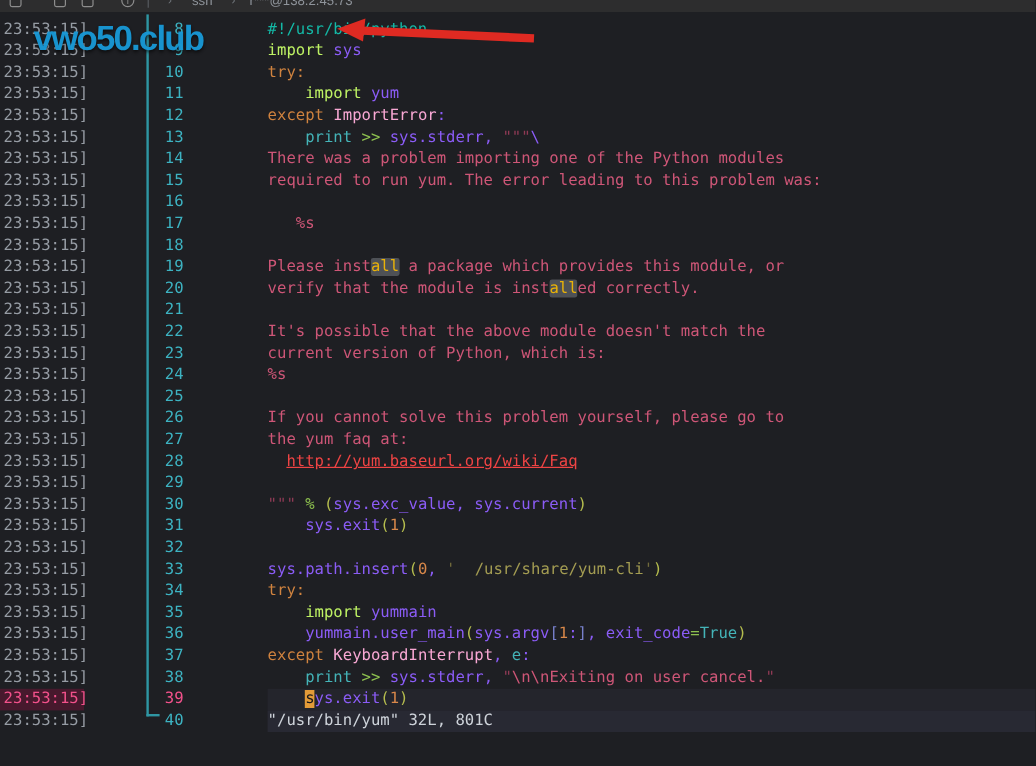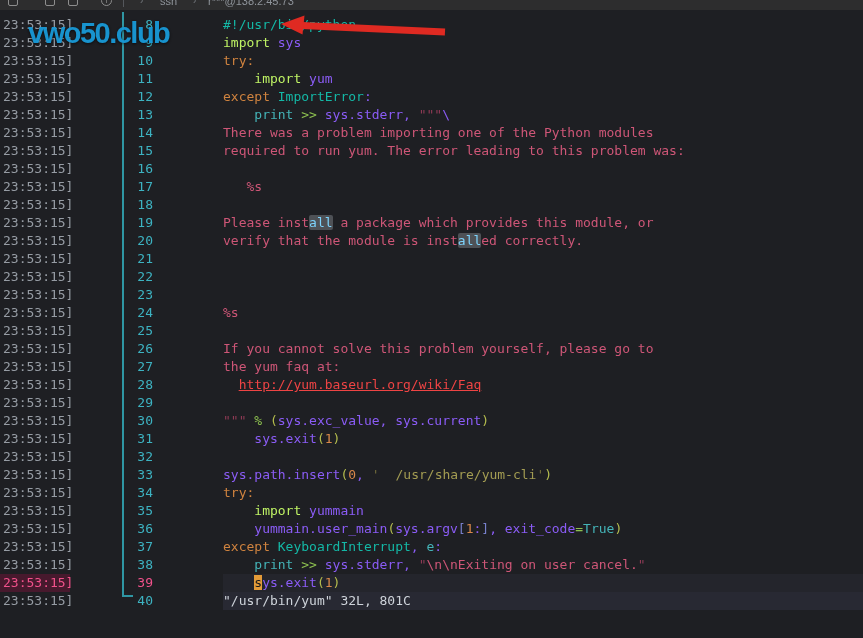--- a/index.html
+++ b/index.html
@@ -38,32 +38,32 @@
   
   .cur-row .ts   { background:#47192d; color:#f2518b; }
   .cur-row .num  { color:#f2518b; }
   .cur-row .code { background:#24252c; }
   .band-row .code{ background:#282933; }
   
   .seg-def   { color:#8b5cf6; }
   .seg-cmt   { color:#14b8a6; }
   .seg-imp   { color:#bef264;text-align:center; }
   .seg-kw    { color:#d0833f; }
-  .seg-exc   { color:#14b8a6; }
+  .seg-exc   { color:#f9a8d4; }
   .seg-bi    { color:#44b4b8; }
   .seg-op    { color:#8dc04f; }
   .seg-num   { color:#d9884a; }
   .seg-str   { color:#ce5677; }
   .seg-strq  { color:#8f3a55; }
   .seg-ostr  { color:#a39c52;margin-left:16px; }
   .seg-ostrq { color:#716b3c; }
   .seg-url   { color:#ef4444; text-decoration:underline; }
   .seg-p1    { color:#b5bd4e; }
   .seg-p2    { color:#7880cc; }
-  .seg-hl    { background:#4e5156; color:#7dd3fc; border-radius:2px; }
+  .seg-hl    { background:#4e5156; color:#eab308; border-radius:2px; }
   .seg-cursor{ background:#e39b38; color:#16171a; }
   .seg-status{ color:#ced3da; }
   
   .watermark {
     position:absolute; left:28px; top:17px; z-index:10;
     font-family:"Liberation Sans", sans-serif; font-weight:bold;
     font-size:29px; letter-spacing:-1.5px; color:#1898d5;
     opacity:0.96; text-shadow:0 1px 3px rgba(0,0,0,0.65);
   }
   .arrow-svg { position:absolute; top:0; left:0; z-index:9; pointer-events:none; }
@@ -96,22 +96,22 @@
       <div class="row"><span class="ts">23:53:15]</span><span class="num">12</span><span class="code"><span class="seg-kw">except</span><span class="seg-def"> </span><span class="seg-exc">ImportError</span><span class="seg-def">:</span></span></div>
       <div class="row"><span class="ts">23:53:15]</span><span class="num">13</span><span class="code"><span class="seg-def">    </span><span class="seg-bi">print</span><span class="seg-def"> </span><span class="seg-op">&gt;&gt;</span><span class="seg-def"> sys.stderr, </span><span class="seg-strq">"""</span><span class="seg-def">\</span></span></div>
       <div class="row"><span class="ts">23:53:15]</span><span class="num">14</span><span class="code"><span class="seg-str">There was a problem importing one of the Python modules</span></span></div>
       <div class="row"><span class="ts">23:53:15]</span><span class="num">15</span><span class="code"><span class="seg-str">required to run yum. The error leading to this problem was:</span></span></div>
       <div class="row"><span class="ts">23:53:15]</span><span class="num">16</span><span class="code"></span></div>
       <div class="row"><span class="ts">23:53:15]</span><span class="num">17</span><span class="code"><span class="seg-str">   %s</span></span></div>
       <div class="row"><span class="ts">23:53:15]</span><span class="num">18</span><span class="code"></span></div>
       <div class="row"><span class="ts">23:53:15]</span><span class="num">19</span><span class="code"><span class="seg-str">Please inst</span><span class="seg-hl">all</span><span class="seg-str"> a package which provides this module, or</span></span></div>
       <div class="row"><span class="ts">23:53:15]</span><span class="num">20</span><span class="code"><span class="seg-str">verify that the module is inst</span><span class="seg-hl">all</span><span class="seg-str">ed correctly.</span></span></div>
       <div class="row"><span class="ts">23:53:15]</span><span class="num">21</span><span class="code"></span></div>
-      <div class="row"><span class="ts">23:53:15]</span><span class="num">22</span></div>
-      <div class="row"><span class="ts">23:53:15]</span><span class="num">23</span></div>
+      <div class="row"><span class="ts">23:53:15]</span><span class="num">22</span><span class="code"><span class="seg-str">It's possible that the above module doesn't match the</span></span></div>
+      <div class="row"><span class="ts">23:53:15]</span><span class="num">23</span><span class="code"><span class="seg-str">current version of Python, which is:</span></span></div>
       <div class="row"><span class="ts">23:53:15]</span><span class="num">24</span><span class="code"><span class="seg-str">%s</span></span></div>
       <div class="row"><span class="ts">23:53:15]</span><span class="num">25</span><span class="code"></span></div>
       <div class="row"><span class="ts">23:53:15]</span><span class="num">26</span><span class="code"><span class="seg-str">If you cannot solve this problem yourself, please go to</span></span></div>
       <div class="row"><span class="ts">23:53:15]</span><span class="num">27</span><span class="code"><span class="seg-str">the yum faq at:</span></span></div>
       <div class="row"><span class="ts">23:53:15]</span><span class="num">28</span><span class="code"><span class="seg-def">  </span><span class="seg-url">http://yum.baseurl.org/wiki/Faq</span></span></div>
       <div class="row"><span class="ts">23:53:15]</span><span class="num">29</span><span class="code"></span></div>
       <div class="row"><span class="ts">23:53:15]</span><span class="num">30</span><span class="code"><span class="seg-strq">"""</span><span class="seg-def"> </span><span class="seg-op">%</span><span class="seg-def"> </span><span class="seg-p1">(</span><span class="seg-def">sys.exc_value, sys.current</span><span class="seg-p1">)</span></span></div>
       <div class="row"><span class="ts">23:53:15]</span><span class="num">31</span><span class="code"><span class="seg-def">    sys.exit</span><span class="seg-p1">(</span><span class="seg-num">1</span><span class="seg-p1">)</span></span></div>
       <div class="row"><span class="ts">23:53:15]</span><span class="num">32</span><span class="code"></span></div>
       <div class="row"><span class="ts">23:53:15]</span><span class="num">33</span><span class="code"><span class="seg-def">sys.path.insert</span><span class="seg-p1">(</span><span class="seg-num">0</span><span class="seg-def">, </span><span class="seg-ostrq">'</span><span class="seg-ostr">/usr/share/yum-cli</span><span class="seg-ostrq">'</span><span class="seg-p1">)</span></span></div>

